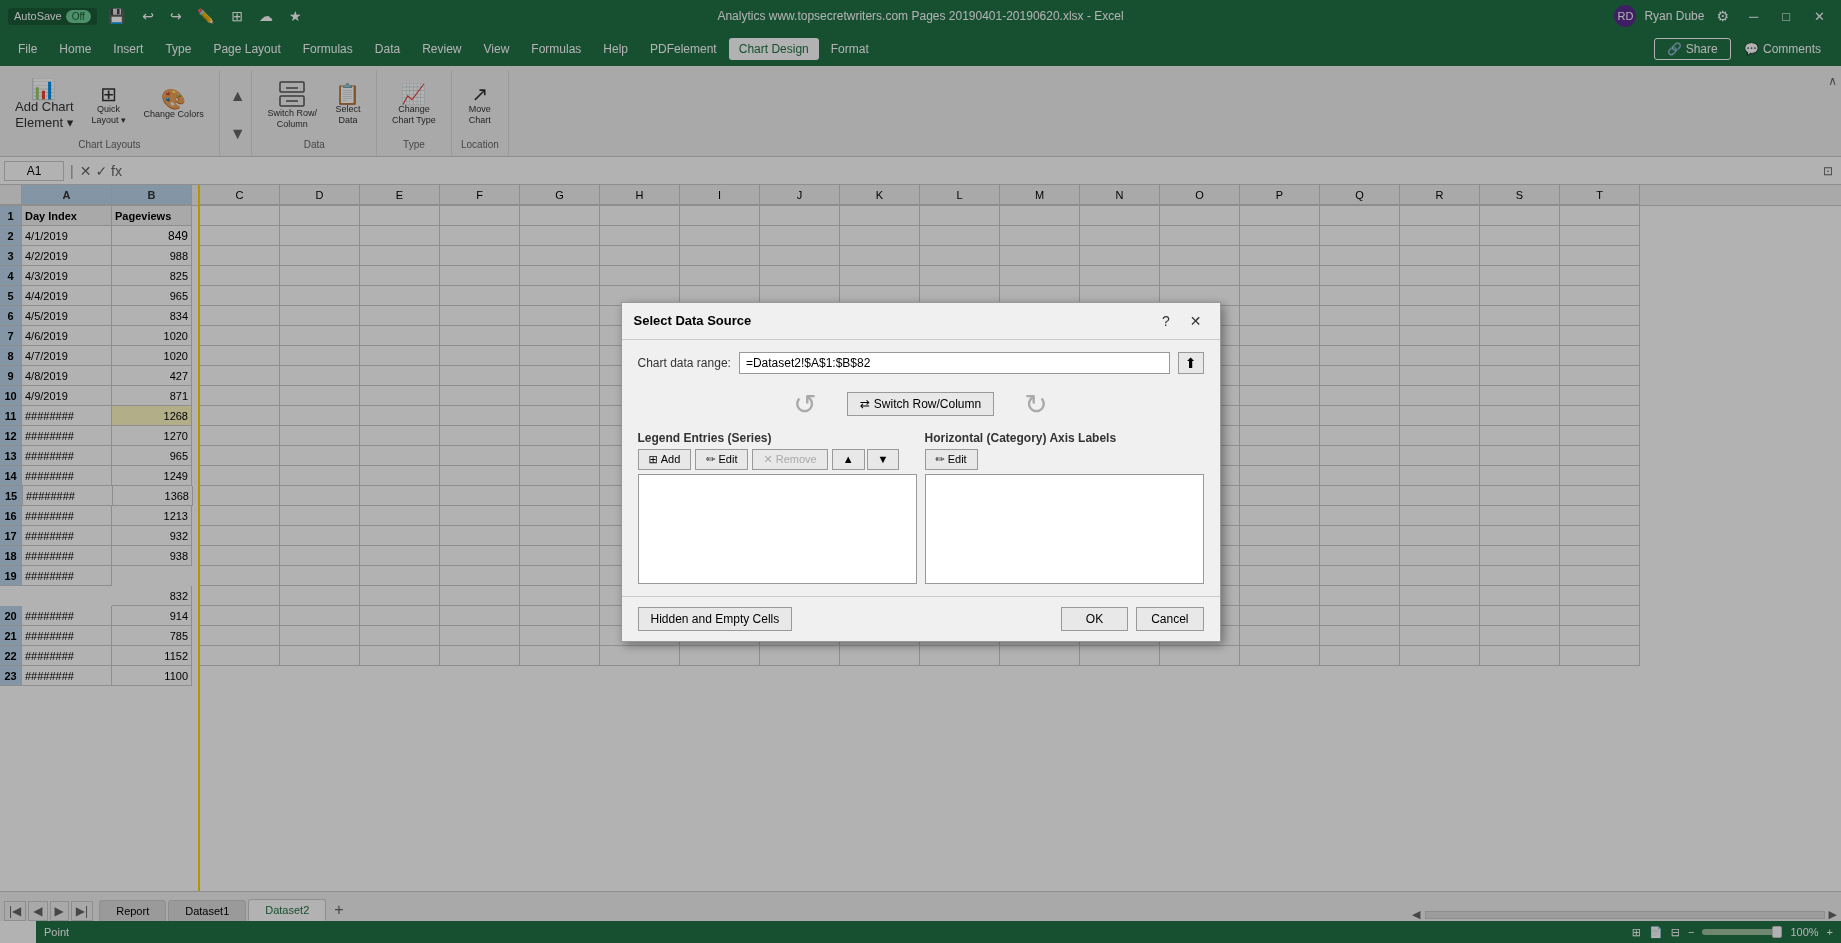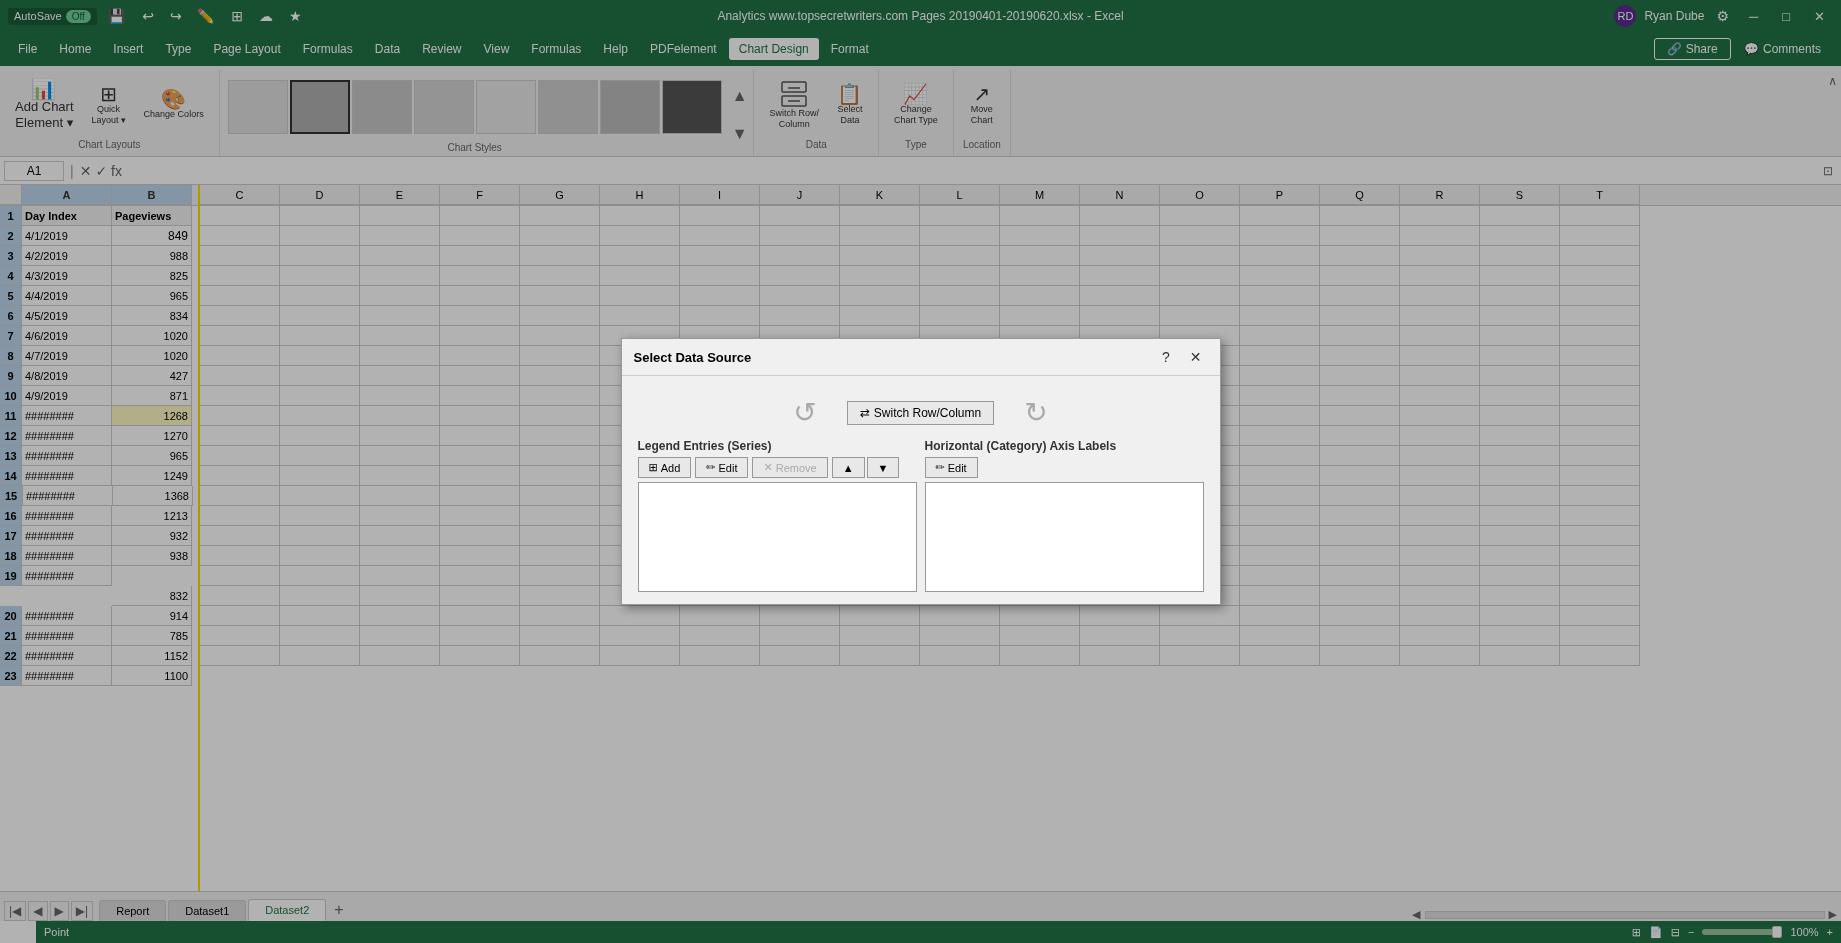--- a/index.html
+++ b/index.html
@@ -412,33 +412,20 @@
       <div class="ribbon-btn">
         <div class="ribbon-btn-icon">🎨</div>
         <div style="font-size:9px;line-height:1.2;">Change
 Colors</div>
       </div>
     </div>
     <div class="ribbon-group-label">Chart Layouts</div>
   </div>
 
   <div class="ribbon-group" style="flex-direction:row; align-items:center; padding:4px 4px 0 4px;">
-    <div style="display:flex;flex-direction:column;align-items:center;">
-      <div class="chart-styles-container">
-        <div class="chart-style-box" style="background:#e0e0e0;"></div>
-        <div class="chart-style-box selected" style="background:#b0b0b0;"></div>
-        <div class="chart-style-box" style="background:#c8c8c8;"></div>
-        <div class="chart-style-box" style="background:#d5d5d5;"></div>
-        <div class="chart-style-box" style="background:#e8e8e8;"></div>
-        <div class="chart-style-box" style="background:#cfcfcf;"></div>
-        <div class="chart-style-box" style="background:#bcbcbc;"></div>
-        <div class="chart-style-box dark"></div>
-      </div>
-      <div class="ribbon-group-label">Chart Styles</div>
-    </div>
     <div style="display:flex;flex-direction:column;justify-content:space-between;height:60px;padding-left:4px;">
       <span class="ribbon-scroll-btn">▲</span>
       <span class="ribbon-scroll-btn">▼</span>
     </div>
   </div>
 
   <div class="ribbon-group">
     <div class="ribbon-group-items">
       <div class="ribbon-btn">
         <div class="ribbon-btn-icon">
@@ -1150,20 +1137,25 @@
   <div class="dialog">
     <div class="dialog-title-bar">
       <span>Select Data Source</span>
       <div class="dialog-title-right">
         <button class="dialog-help-btn">?</button>
         <button class="dialog-close-btn">✕</button>
       </div>
     </div>
     <div class="dialog-body">
 
+      <div class="chart-range-row">
+        <label class="chart-range-label">Chart data range:</label>
+        <input class="chart-range-input" type="text" value="=Dataset2!$A$1:$B$82" style="">
+        <button class="chart-range-btn">⬆</button>
+      </div>
 
       <div class="switch-row-col-area">
         <span class="arrow-btn">↺</span>
         <button class="switch-btn">
           <span>⇄</span>
           <span>Switch Row/Column</span>
         </button>
         <span class="arrow-btn">↻</span>
       </div>
 
@@ -1198,14 +1190,21 @@
             <button class="horiz-btn">
               <span>✏</span>
               <span>Edit</span>
             </button>
           </div>
           <div class="horiz-list-area"></div>
         </div>
       </div>
     </div>
 
+    <div class="dialog-footer">
+      <button class="hidden-empty-btn">Hidden and Empty Cells</button>
+      <div class="dialog-action-btns">
+        <button class="ok-btn">OK</button>
+        <button class="cancel-btn">Cancel</button>
+      </div>
+    </div>
   </div>
 </div>
 
 </body></html>

